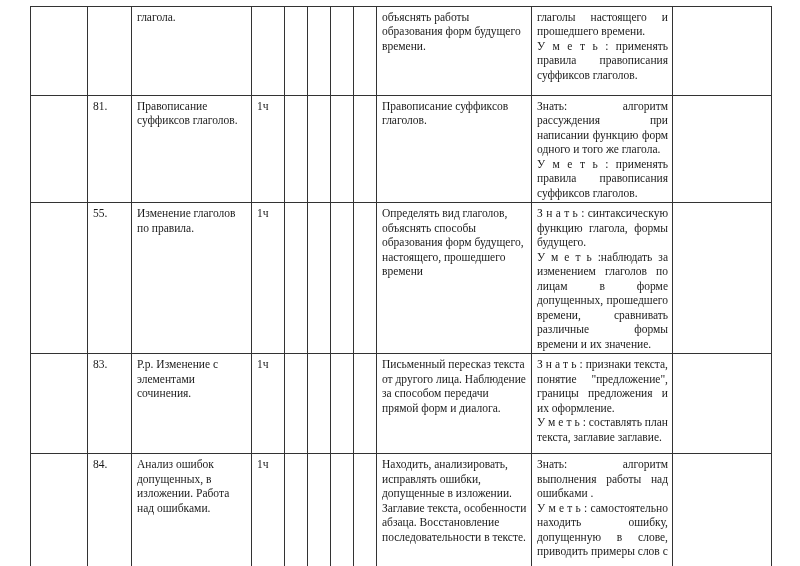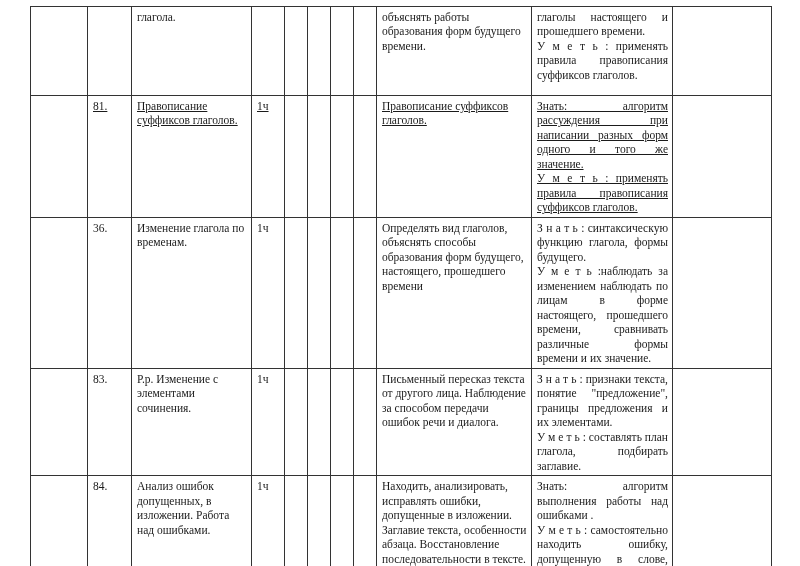--- a/index.html
+++ b/index.html
@@ -28,21 +28,21 @@
     padding: 3px 4px 2px 5px;
     font-size: 11.5px;
     line-height: 1.26;
     color: #1b1b1b;
     word-wrap: break-word;
     overflow: hidden;
   }
   .c-know div { text-align: justify; }
   .c-know div + div { margin-top: 0px; }
   tr.r0 > td { height: 89px; }
-  tr.r1 > td { height: 101px; text-decoration: underline; }
+  tr.r1 > td { height: 101px; }
   tr.r2 > td { height: 144px; }
   tr.r3 > td { height: 100px; }
   tr.r4 > td { height: 140px; }
 </style>
 </head>
 <body>
 
 <div class="page">
   <table class="plan">
     <colgroup>
@@ -97,72 +97,72 @@
             <div>1ч</div>
           </td>
         <td></td>
         <td></td>
         <td></td>
         <td></td>
         <td>
             <div>Правописание суффиксов глаголов.</div>
           </td>
         <td class="c-know">
-          <div>Знать:  алгоритм рассуждения при написании разных форм одного и того же значение.</div>
+          <div>Знать:  алгоритм рассуждения при написании функцию форм одного и того же глагола.</div>
           <div>У м е т ь : применять правила правописания суффиксов глаголов.</div>
         </td>
         <td></td>
       </tr>
 
       <tr class="r2">
         <td></td>
         <td>
-            <div>36.</div>
+            <div>55.</div>
           </td>
         <td>
-            <div>Изменение глагола по временам.</div>
+            <div>Изменение глаголов по правила.</div>
           </td>
         <td>
             <div>1ч</div>
           </td>
         <td></td>
         <td></td>
         <td></td>
         <td></td>
         <td>
             <div>Определять вид глаголов, объяснять способы образования форм будущего, настоящего, прошедшего времени</div>
           </td>
         <td class="c-know">
           <div>З н а т ь : синтаксическую функцию глагола, формы будущего.</div>
-          <div>У м е т ь :наблюдать за изменением наблюдать по лицам в форме настоящего, прошедшего времени, сравнивать различные формы времени и их значение.</div>
+          <div>У м е т ь :наблюдать за изменением глаголов по лицам в форме допущенных, прошедшего времени, сравнивать различные формы времени и их значение.</div>
         </td>
         <td></td>
       </tr>
 
       <tr class="r3">
         <td></td>
         <td>
             <div>83.</div>
           </td>
         <td>
             <div>Р.р. Изменение с элементами сочинения.</div>
           </td>
         <td>
             <div>1ч</div>
           </td>
         <td></td>
         <td></td>
         <td></td>
         <td></td>
         <td>
-            <div>Письменный пересказ текста от другого лица. Наблюдение за способом передачи ошибок речи и диалога.</div>
+            <div>Письменный пересказ текста от другого лица. Наблюдение за способом передачи прямой форм и диалога.</div>
           </td>
         <td class="c-know">
-          <div>З н а т ь : признаки текста, понятие "предложение", границы предложения и их элементами.</div>
-          <div>У м е т ь :  составлять план глагола, подбирать заглавие.</div>
+          <div>З н а т ь : признаки текста, понятие "предложение", границы предложения и их оформление.</div>
+          <div>У м е т ь :  составлять план текста, заглавие заглавие.</div>
         </td>
         <td></td>
       </tr>
 
       <tr class="r4">
         <td></td>
         <td>
             <div>84.</div>
           </td>
         <td>

